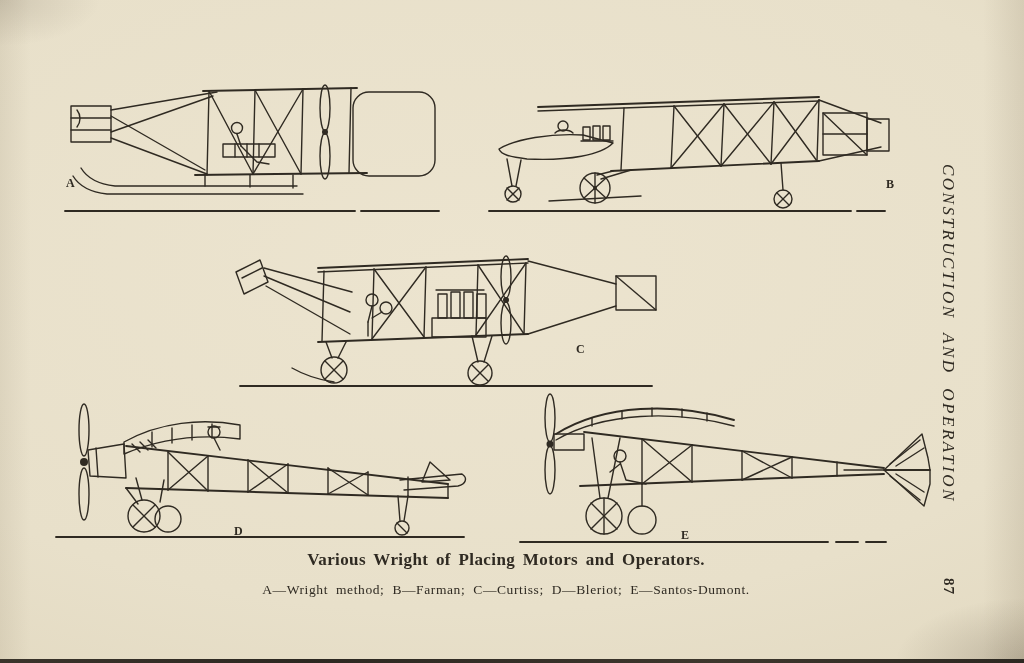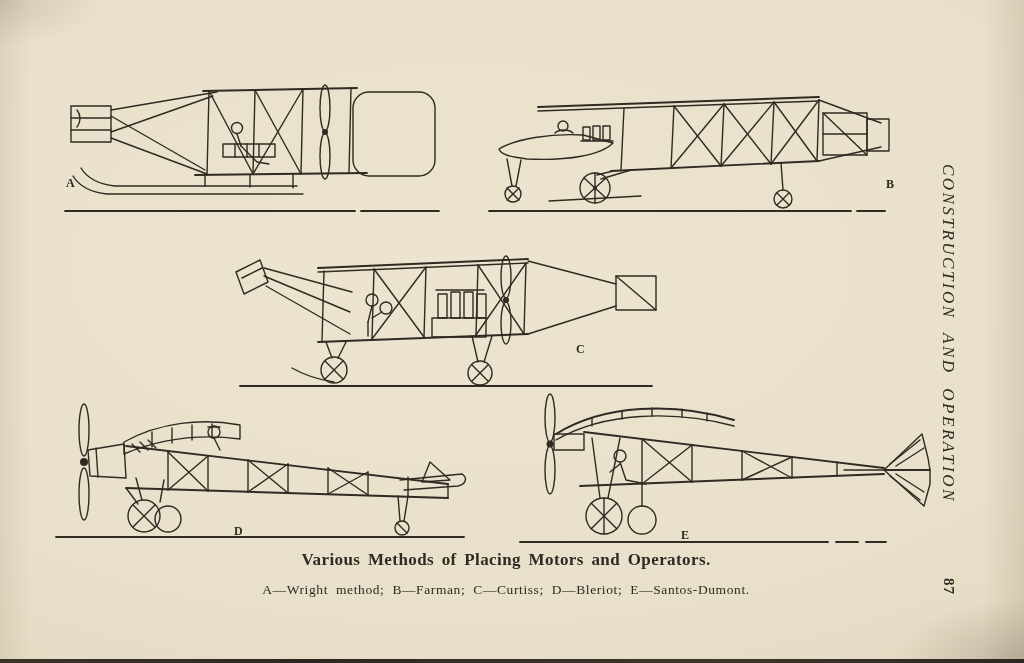--- a/index.html
+++ b/index.html
@@ -359,20 +359,20 @@
       </g>
     </svg>
   </div>
 
   <span class="fig-label label-a">A</span>
   <span class="fig-label label-b">B</span>
   <span class="fig-label label-c">C</span>
   <span class="fig-label label-d">D</span>
   <span class="fig-label label-e">E</span>
 
-  <div class="caption">Various Methods of Placing Motors and Operators.</div>
+  <div class="caption">Various Wright of Placing Motors and Operators.</div>
   <div class="keyline">A—Wright method;  B—Farman;  C—Curtiss;  D—Bleriot;  E—Santos-Dumont.</div>
 
   <div class="running-header">CONSTRUCTION AND OPERATION</div>
   <div class="page-number">87</div>
 
   <div class="edge-bottom"></div>
 </div>
 
 </body></html>

